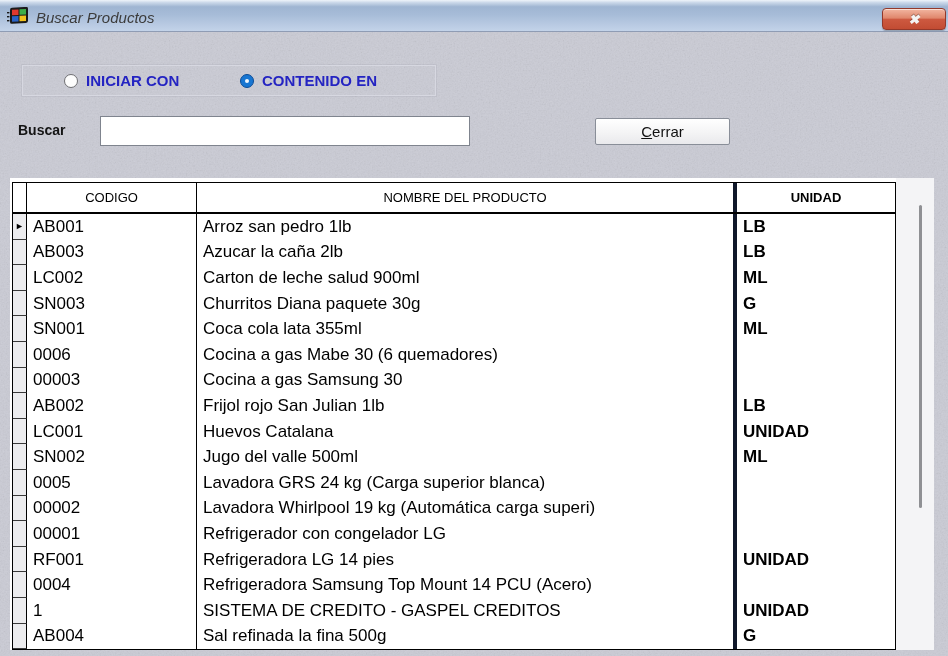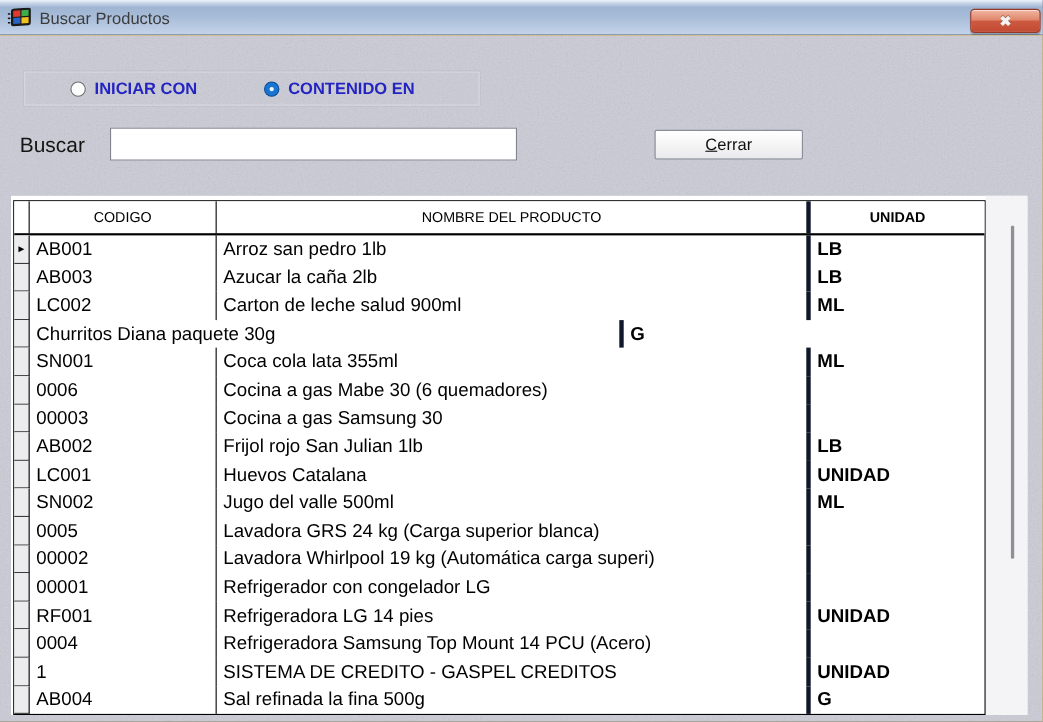--- a/index.html
+++ b/index.html
@@ -7,21 +7,21 @@
   .screen {
     position:relative; width:948px; height:656px; overflow:hidden;
     font-family:"Liberation Sans", sans-serif;
     box-shadow: inset 0 0 0 1px #98a0b2;
   }
   
   .titlebar {
     position:absolute; left:0; top:0; width:948px; height:32px;
     background:linear-gradient(#eff4fa 0%, #ccd9ea 8%, #9fb5d2 22%, #a7bcd8 48%, #b6c8e1 75%, #c3d3e9 100%);
     border-bottom:1px solid #8f9cb4;
-    display:flex; align-items:center; padding:3px 0 0 7px;
+    display:flex; align-items:center; padding:3px 0 0 7px;font-style:italic;
   }
   .app-icon { width:22px; height:20px; flex:0 0 auto; }
   .title-text { margin-left:7px; font-size:15px; color:#3c3c3c; }
   .close-btn {
     position:absolute; right:2px; top:8px; width:64px; height:22px;
     border:1px solid #93382a; border-radius:4px;
     background:linear-gradient(#f2b6a1 0%, #e0876c 45%, #cd5940 52%, #c24c33 100%);
     box-shadow:inset 0 1px 0 rgba(255,255,255,.55), 0 1px 1px rgba(0,0,0,.25);
     color:#f4f3f2; font-weight:bold; font-size:13px;
     display:flex; align-items:center; justify-content:center;
@@ -45,21 +45,21 @@
     width:14px; height:14px; border-radius:50%;
     background:#fdfdfd; border:1px solid #6f6f73; position:relative; flex:0 0 auto;
   }
   .radio-circle.checked { background:#1876d2; border-color:#0c4c97; }
   .radio-circle.checked::after {
     content:""; position:absolute; left:50%; top:50%; width:4px; height:4px;
     margin:-2px 0 0 -2px; border-radius:50%; background:#f2f7fd;
   }
   .radio-label { font-size:15px; font-weight:bold; color:#2424c2; white-space:nowrap; }
   
-  .search-label { position:absolute; left:18px; top:90px; font-size:19px; font-weight:normal; color:#141414; }
+  .search-label { position:absolute; left:18px; top:90px; font-size:14px; font-weight:bold; color:#141414; }
   .search-input {
     position:absolute; left:100px; top:84px; width:370px; height:30px;
     border:1px solid #7f848e; background:#fff; font-size:14px; padding:0 6px;
     font-family:"Liberation Sans", sans-serif;
   }
   .cerrar-btn {
     position:absolute; left:595px; top:86px; width:135px; height:27px;
     border:1px solid #898e98; border-radius:2px;
     background:linear-gradient(#ffffff, #f4f4f5 55%, #e9e9ec);
     font-size:15px; color:#101010; font-family:"Liberation Sans", sans-serif;
@@ -185,20 +185,21 @@
                 <span></span>
               </div>
     <div class="cell col-codigo">LC002</div>
     <div class="cell col-nombre">Carton de leche salud 900ml</div>
     <div class="cell col-unidad">ML</div>
   </div>
             <div class="trow">
     <div class="col-sel">
                 <span></span>
               </div>
+    <div class="cell col-codigo">SN003</div>
     <div class="cell col-nombre">Churritos Diana paquete 30g</div>
     <div class="cell col-unidad">G</div>
   </div>
             <div class="trow">
     <div class="col-sel">
                 <span></span>
               </div>
     <div class="cell col-codigo">SN001</div>
     <div class="cell col-nombre">Coca cola lata 355ml</div>
     <div class="cell col-unidad">ML</div>

